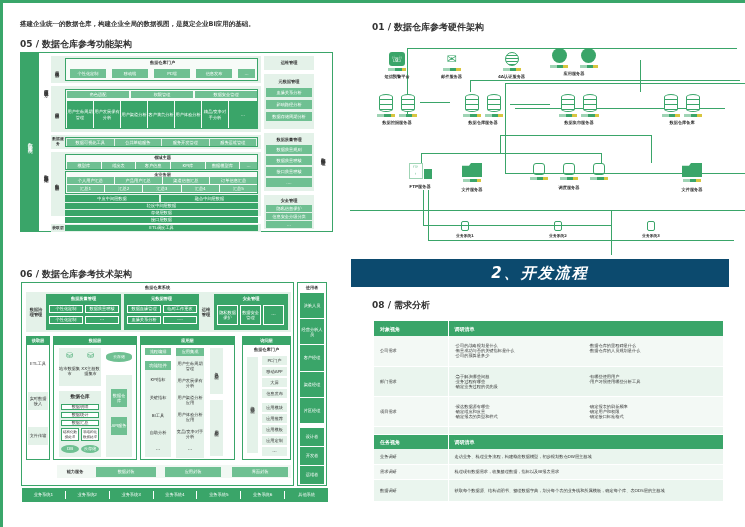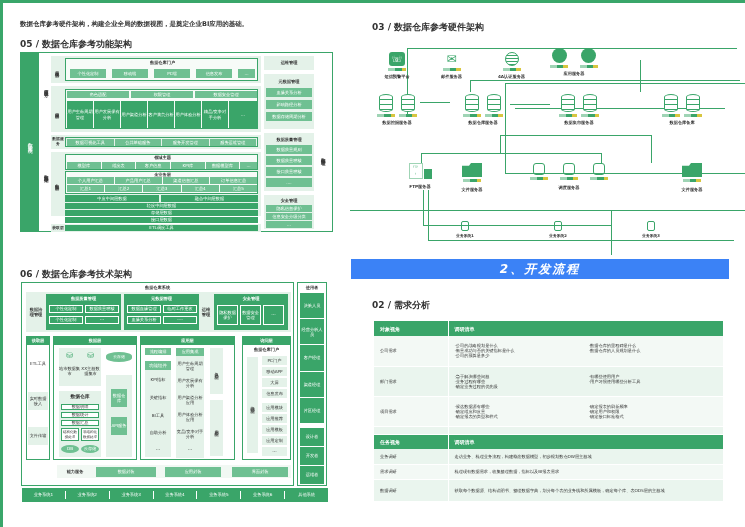--- a/index.html
+++ b/index.html
@@ -20,28 +20,28 @@
 .vline{position:absolute;width:1px;background:#3aa569}
 table.req{border-collapse:collapse;position:absolute;font-size:4.2px;color:#333}
 .req td{border-right:1px solid #fff;padding:3px 6px;vertical-align:middle}
 .req .hd td{background:#3aa569;color:#fff;font-weight:bold;font-size:5px;height:15px}
 .req .row td{background:#eaf5ee;border-bottom:1px solid #fff}
 .req .row:nth-child(even) td{background:#f3f9f5}
 .bullets{display:grid;grid-template-columns:1fr 1fr;column-gap:6px;row-gap:1px}
 .srv{position:absolute;display:flex;flex-direction:column;align-items:center}
 .cyl{width:14px;height:18px;border:1.2px solid #3aa569;border-radius:7px/3px;background:repeating-linear-gradient(#fff 0 4px,#3aa569 4px 5px)}
 .tag{width:18px;height:3px;margin-top:2px;background:linear-gradient(90deg,#9fd4b5 0 40%,#3aa569 40% 75%,#d7c640 75%)}
-.banner{position:absolute;left:351px;top:259px;width:378px;height:20px;background:#3b82f6;color:#fff;font-size:12px;font-weight:bold;font-style:italic;display:flex;align-items:center;justify-content:center;letter-spacing:2px}
+.banner{position:absolute;left:351px;top:259px;width:378px;height:28px;background:#0c4a6e;color:#fff;font-size:15px;font-weight:bold;font-style:italic;display:flex;align-items:center;justify-content:center;letter-spacing:2px}
 </style>
 </head>
 <body>
 
 <div class="frame"></div>
 
-<div class="abs intro">数据仓库参考硬件架构，构建企业全局的数据视图，是奠定企业BI应用的基础。</div>
+<div class="abs intro">搭建企业统一的数据仓库，构建企业全局的数据视图，是奠定企业BI应用的基础。</div>
 
 <div class="abs h2" style="left:20px;top:38px">05 / 数据仓库参考功能架构</div>
 
 <div class="abs" style="left:20px;top:52px;width:313px;height:180px;border:1px solid #3aa569;background:#fff">
   <div class="bx g vt" style="left:0;top:0;width:18px;height:178px;font-size:5px">数据仓库系统</div>
   <div class="bx vt" style="left:20px;top:5px;width:10px;height:60px;font-size:4.5px;font-weight:bold">应用服务</div>
   <div class="bx vt" style="left:20px;top:80px;width:10px;height:80px;font-size:4.5px;font-weight:bold">数据存储</div>
 
   <div class="abs pale" style="left:30px;top:3px;width:210px;height:27px">
     <div class="bx vt" style="left:2px;top:2px;width:8px;height:23px;font-weight:bold">展现层</div>
@@ -273,21 +273,21 @@
 <div class="abs g" style="left:22px;top:488px;width:306px;height:14px;display:flex;align-items:center">
   <div class="bx" style="position:relative;flex:1;height:8px;border-right:1px solid #fff">业务系统1</div>
   <div class="bx" style="position:relative;flex:1;height:8px;border-right:1px solid #fff">业务系统2</div>
   <div class="bx" style="position:relative;flex:1;height:8px;border-right:1px solid #fff">业务系统3</div>
   <div class="bx" style="position:relative;flex:1;height:8px;border-right:1px solid #fff">业务系统4</div>
   <div class="bx" style="position:relative;flex:1;height:8px;border-right:1px solid #fff">业务系统5</div>
   <div class="bx" style="position:relative;flex:1;height:8px;border-right:1px solid #fff">业务系统6</div>
   <div class="bx" style="position:relative;flex:1;height:8px">其他系统</div>
 </div>
 
-<div class="abs h2" style="left:372px;top:21px">03 / 数据仓库参考硬件架构</div>
+<div class="abs h2" style="left:372px;top:21px">01 / 数据仓库参考硬件架构</div>
 
 <div class="abs" style="left:350px;top:40px;width:395px;height:215px">
 
   <div class="hline" style="left:57px;top:8px;width:330px"></div>
   <div class="vline" style="left:57px;top:8px;height:68px"></div>
   <div class="hline" style="left:70px;top:62px;width:30px"></div>
   <div class="hline" style="left:160px;top:64px;width:40px"></div>
   <div class="hline" style="left:120px;top:40px;width:270px"></div>
   <div class="vline" style="left:120px;top:40px;height:12px"></div>
   <div class="hline" style="left:155px;top:43px;width:240px"></div>
@@ -420,21 +420,21 @@
     <div class="lbl" style="position:relative;margin-top:3px;width:40px;font-size:3.8px">业务系统2</div>
   </div>
   <div class="srv" style="left:281px;top:181px">
     <div style="width:8px;height:10px;border:1px solid #3aa569;border-radius:2px"></div>
     <div class="lbl" style="position:relative;margin-top:3px;width:40px;font-size:3.8px">业务系统3</div>
   </div>
 </div>
 
 <div class="banner">2、开发流程</div>
 
-<div class="abs h2" style="left:372px;top:299px">02 / 需求分析</div>
+<div class="abs h2" style="left:372px;top:299px">08 / 需求分析</div>
 
 <table class="req" style="left:374px;top:321px;width:350px">
   <tbody>
       <tr class="hd">
     <td style="width:74px">对象视角</td>
     <td>调研清单</td>
   </tr>
   <tr class="row" style="height:30px">
     <td>公司需求</td>
     <td>

